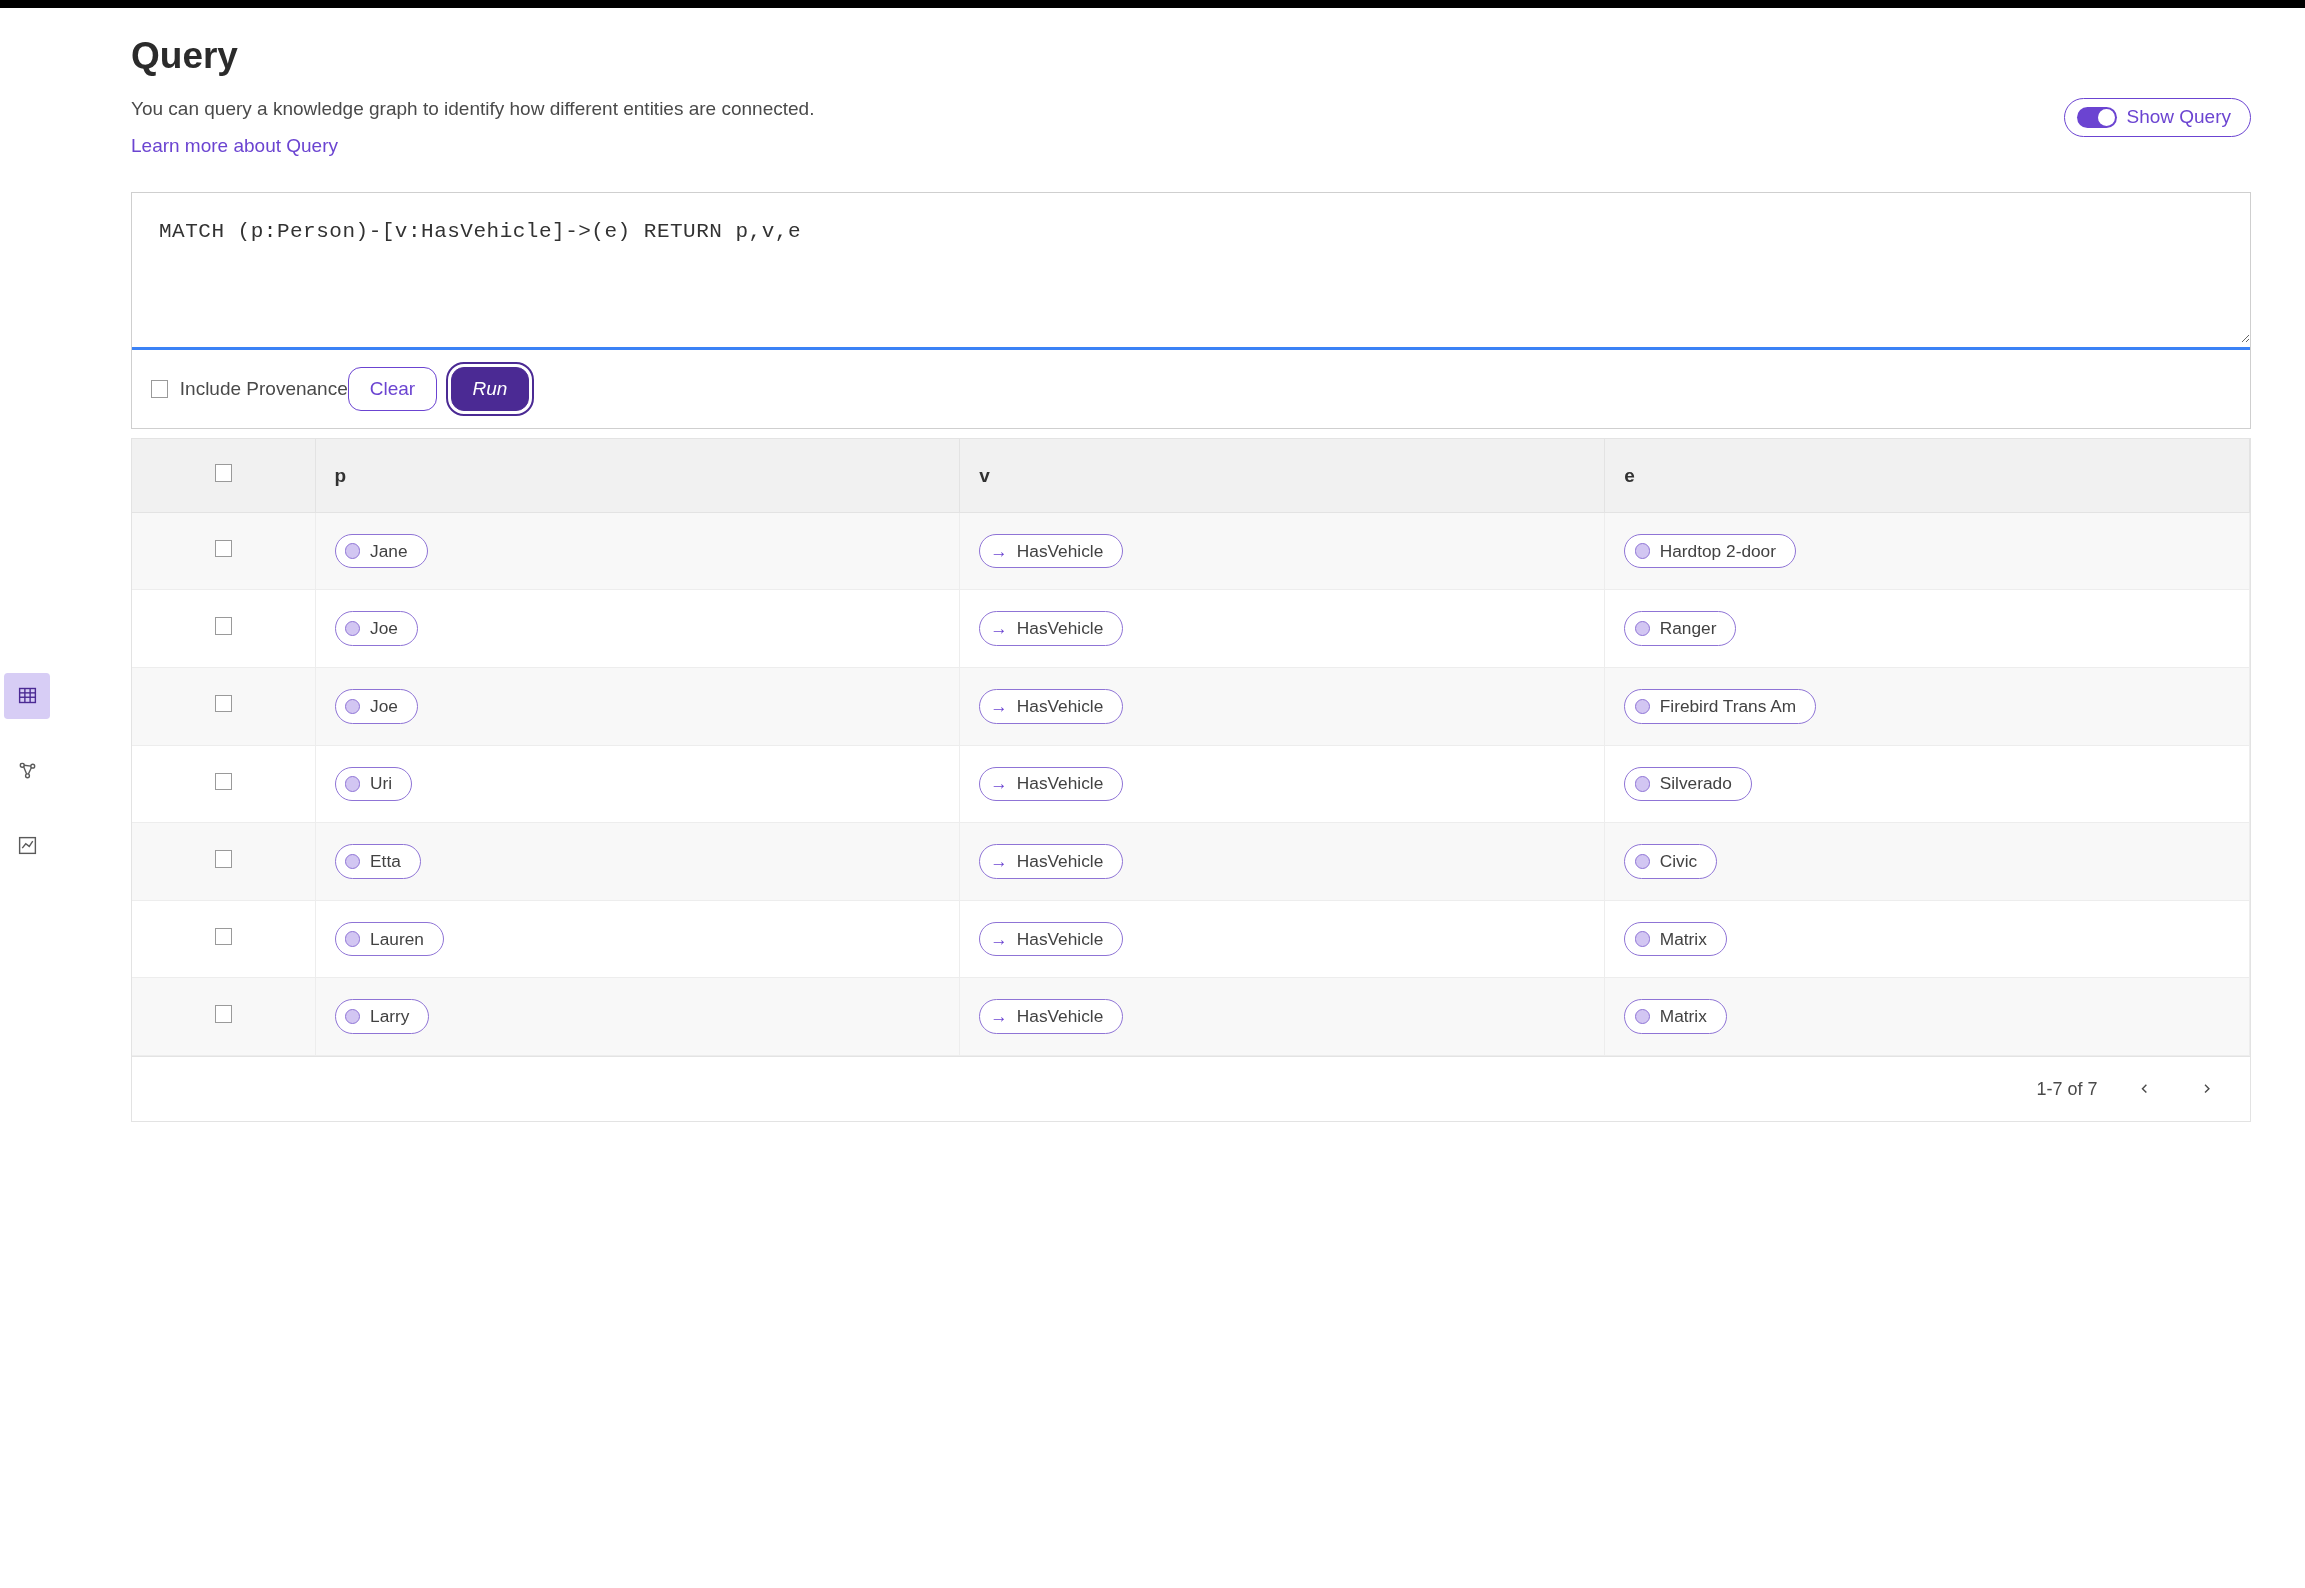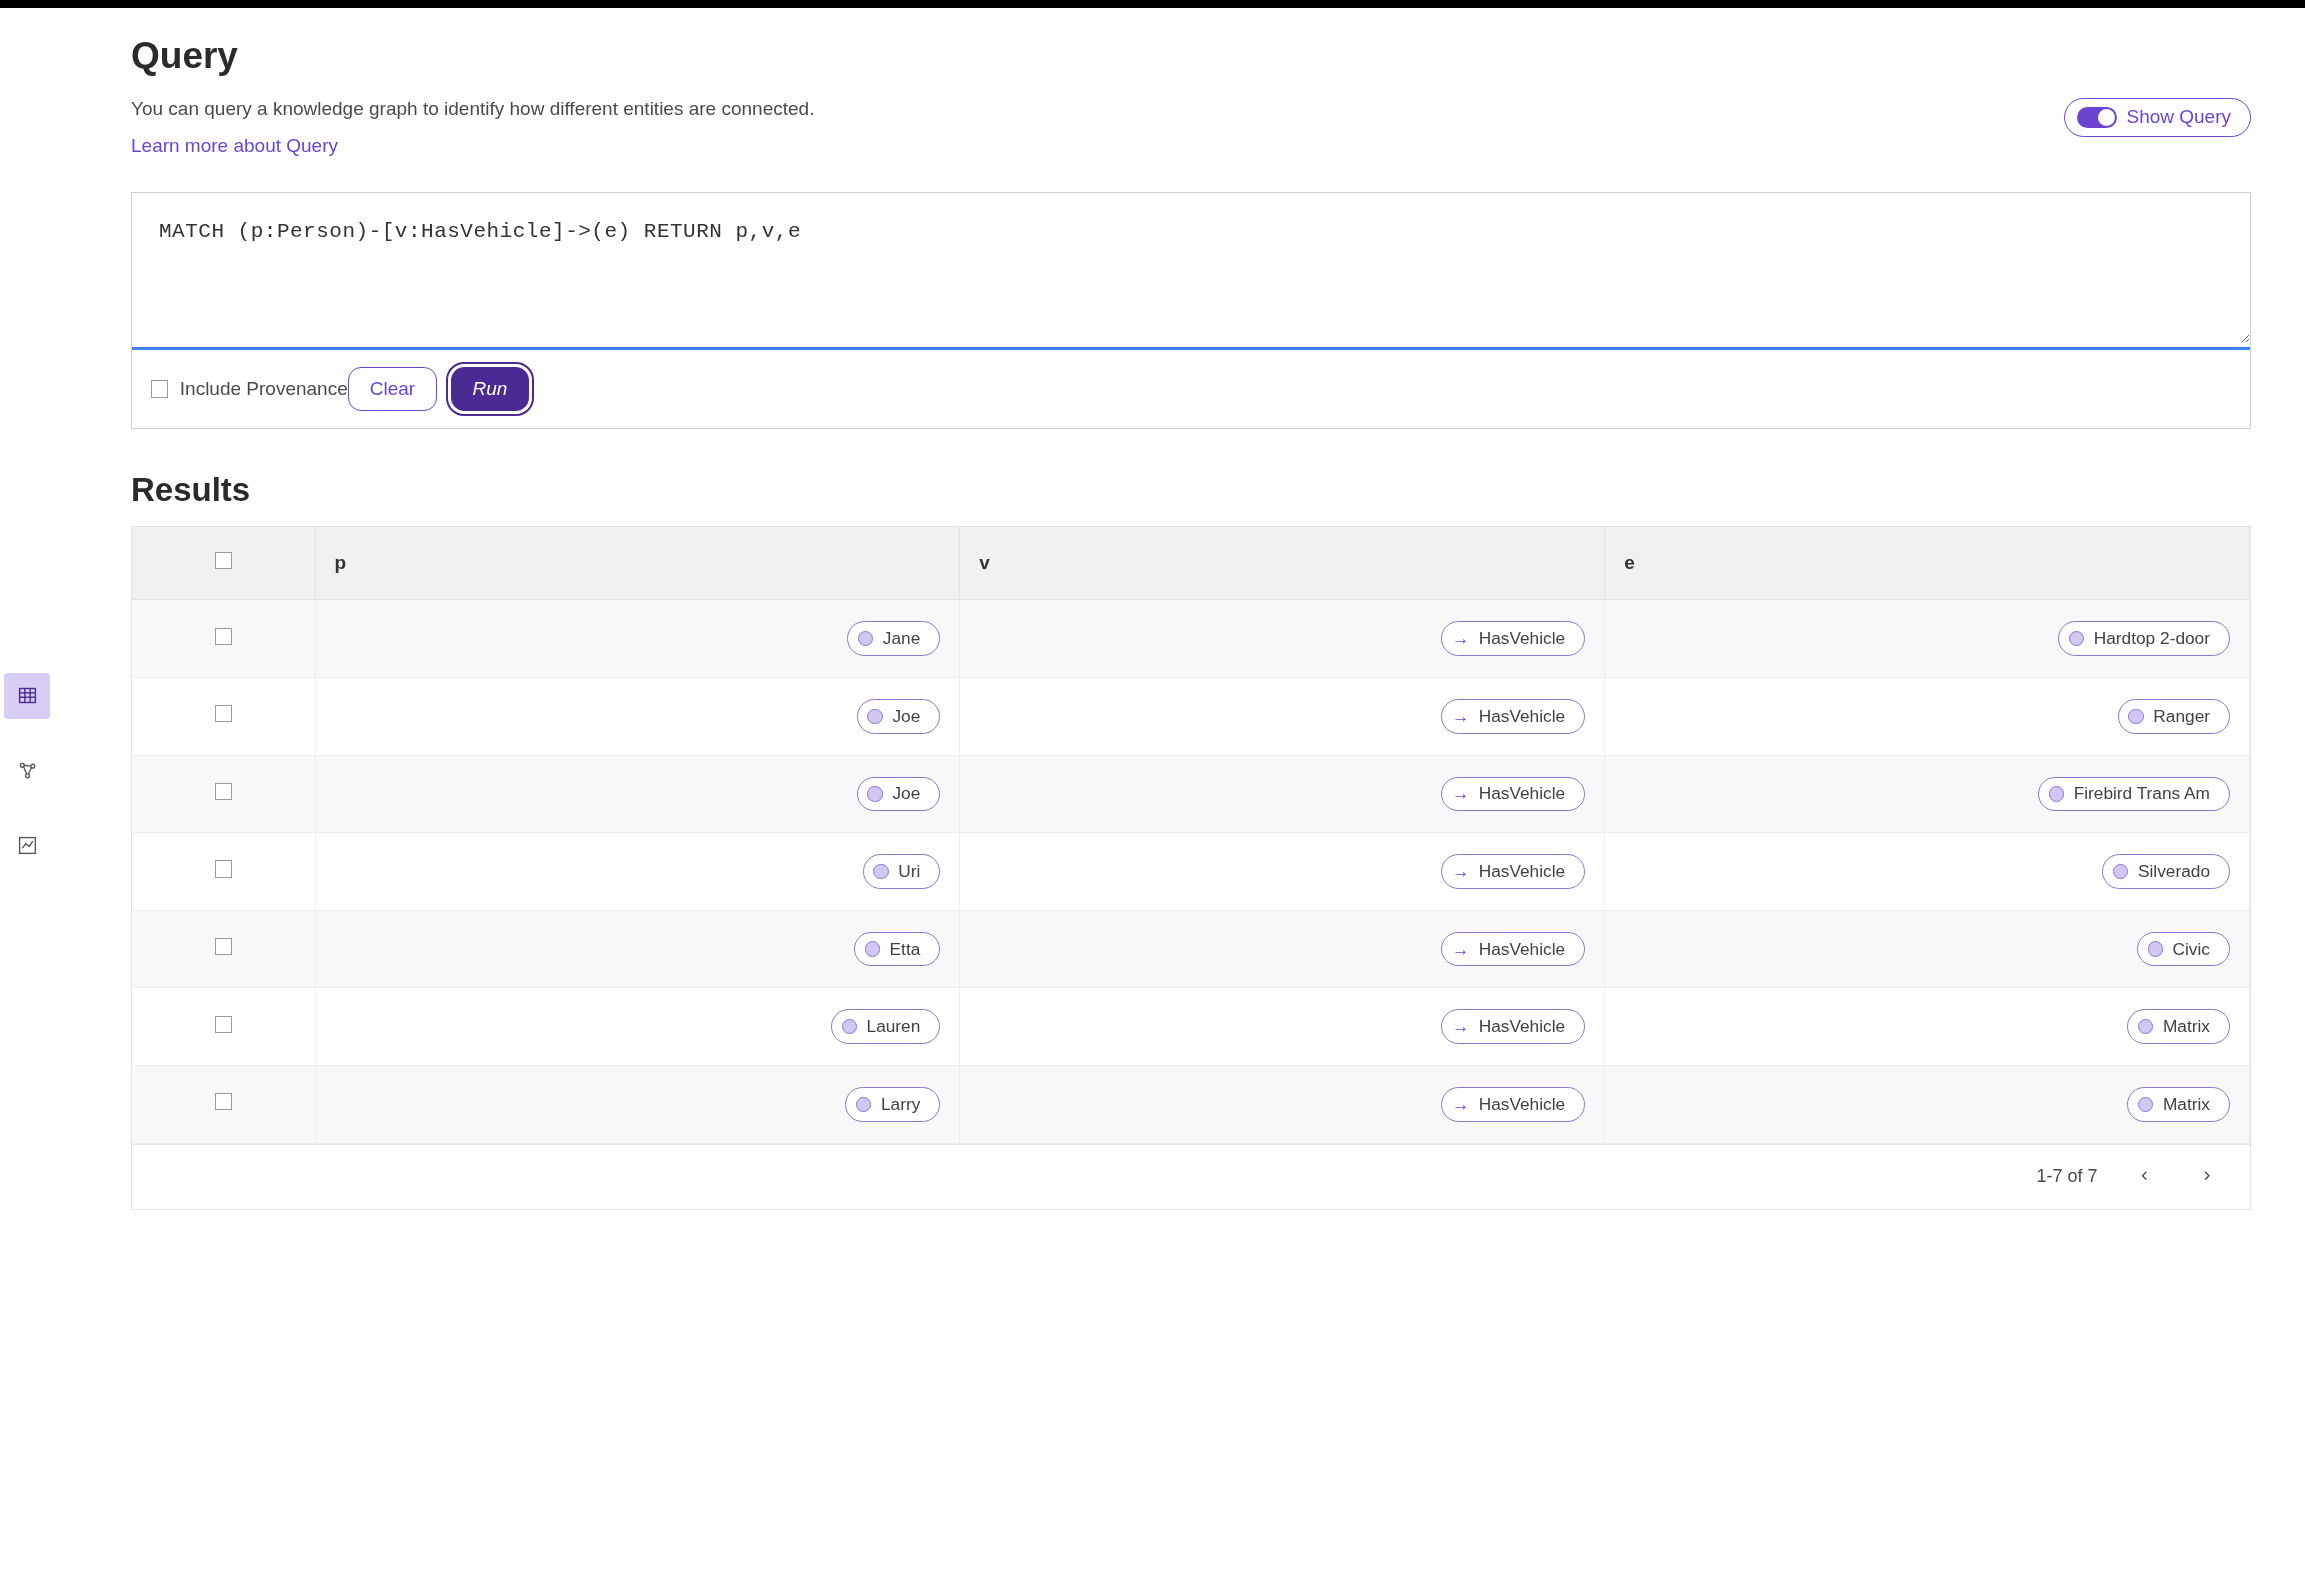--- a/index.html
+++ b/index.html
@@ -182,21 +182,20 @@
   }
   .col-check { width: 183px; text-align: center; }
   tbody tr { border-bottom: 1px solid #ededed; }
   tbody tr:nth-child(odd) { background: #f8f8f8; }
   tbody tr:nth-child(even) { background: #fff; }
   tbody td {
     padding: 21px 19px;
     font-size: 18px;
     border-right: 1px solid #ededed;
     vertical-align: middle;
-    text-align: right;
   }
   tbody td.col-check { text-align: center; }
   .pill {
     display: inline-flex;
     align-items: center;
     gap: 9.6px;
     border: 1.4px solid #8f74d6;
     border-radius: 960px;
     padding: 5.8px 19px 5.8px 9.6px;
     background: #fff;
@@ -290,21 +289,20 @@
           <span class="checkbox"></span>
           <span>Include Provenance</span>
         </label>
         <div class="btns">
           <button class="btn btn-clear">Clear</button>
           <button class="btn btn-run">Run</button>
         </div>
       </div>
     </div>
 
-    <h2>Results</h2>
 
     <div class="results-wrap">
       <div class="results-scroll">
         <table>
           <colgroup>
             <col class="col-check">
             <col>
               <col>
               <col>
           </colgroup>

